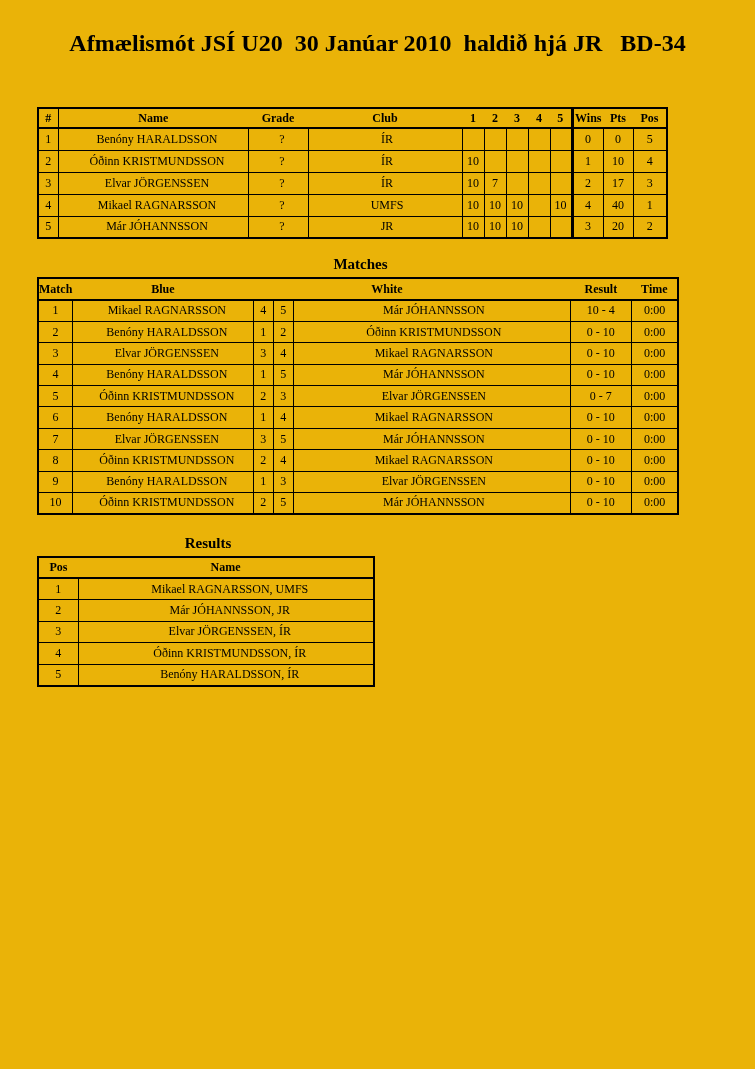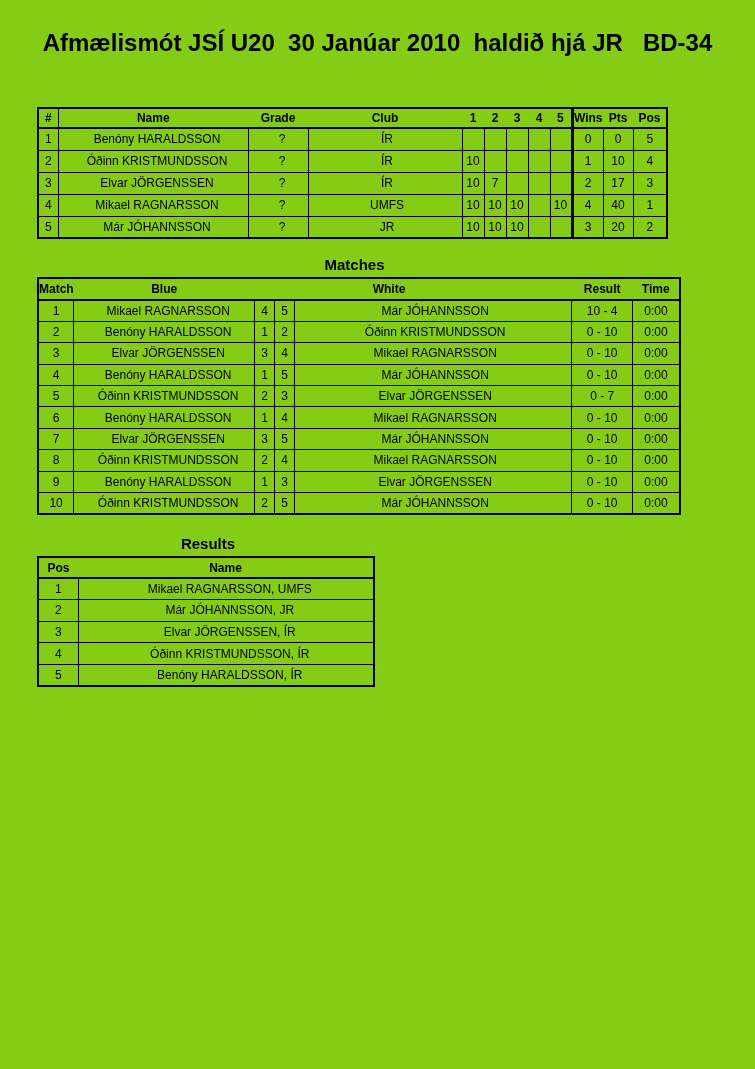--- a/index.html
+++ b/index.html
@@ -1,22 +1,22 @@
 <!DOCTYPE html>
 <html><head>
 <meta charset="utf-8">
 <style>
   html, body { margin: 0; padding: 0; background: #ffffff; }
   .page {
     position: relative;
     width: 755px;
     height: 1069px;
-    background: #84cc16;
+    background: #eab308;
     color: #000000;
-    font-family: Liberation Sans, sans-serif;
+    font-family: Liberation Serif, serif;
     overflow: hidden;
   }
   .title {
     position: absolute;
     top: 29px;
     left: 0;
     width: 755px;
     text-align: center;
     font-size: 24px;
     font-weight: bold;
@@ -25,21 +25,21 @@
   }
   .section-heading {
     position: absolute;
     font-size: 15px;
     font-weight: bold;
     text-align: center;
     line-height: 17px;
     white-space: pre;
   }
   #heading-competitors { top: 80px; left: 38px; width: 522px; }
-  #heading-matches     { top: 256px; left: 38px; width: 633px; }
+  #heading-matches     { top: 256px; left: 44px; width: 633px; }
   #heading-results     { top: 535px; left: 38px; width: 340px; }
 
   table.tbl {
     position: absolute;
     border-collapse: collapse;
     table-layout: fixed;
     border: 2px solid #000000;
     font-size: 12px;
   }
   #competitors-table { left: 37px; top: 107px; }

